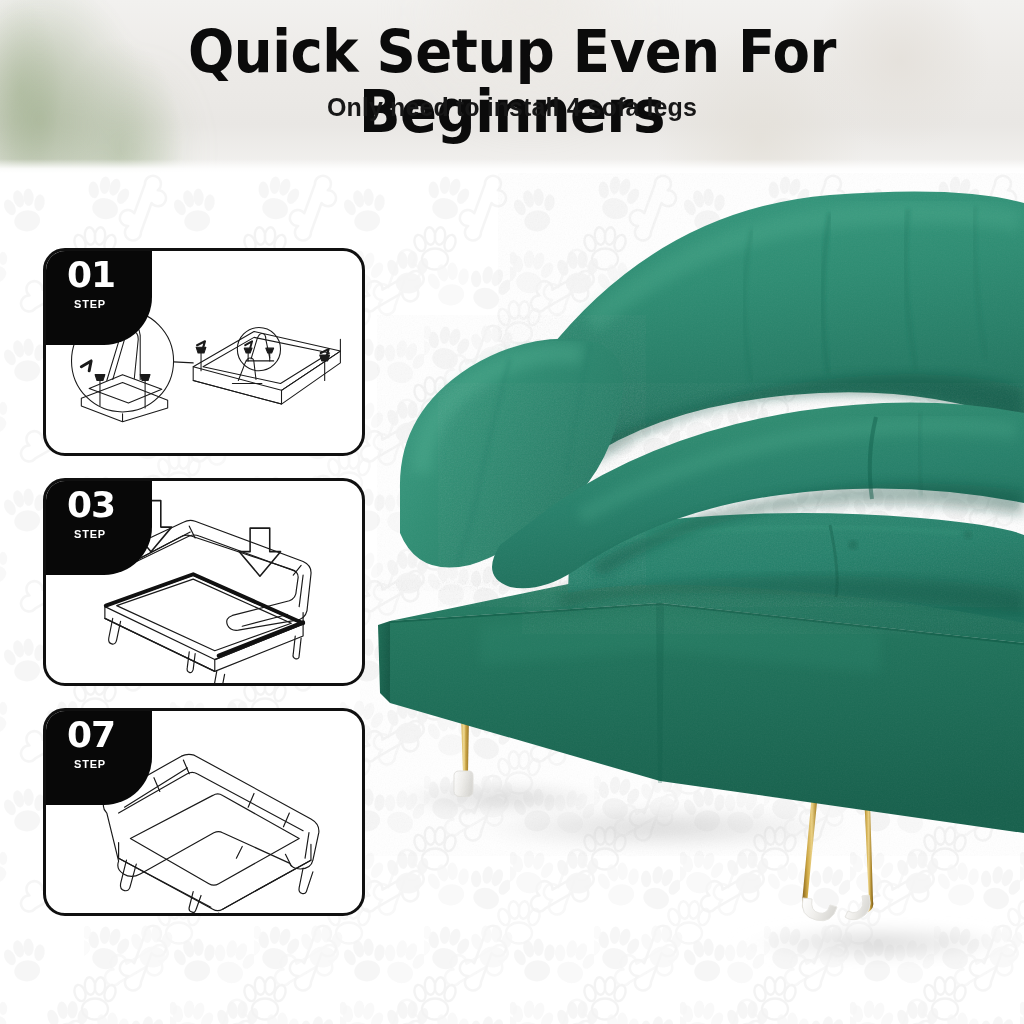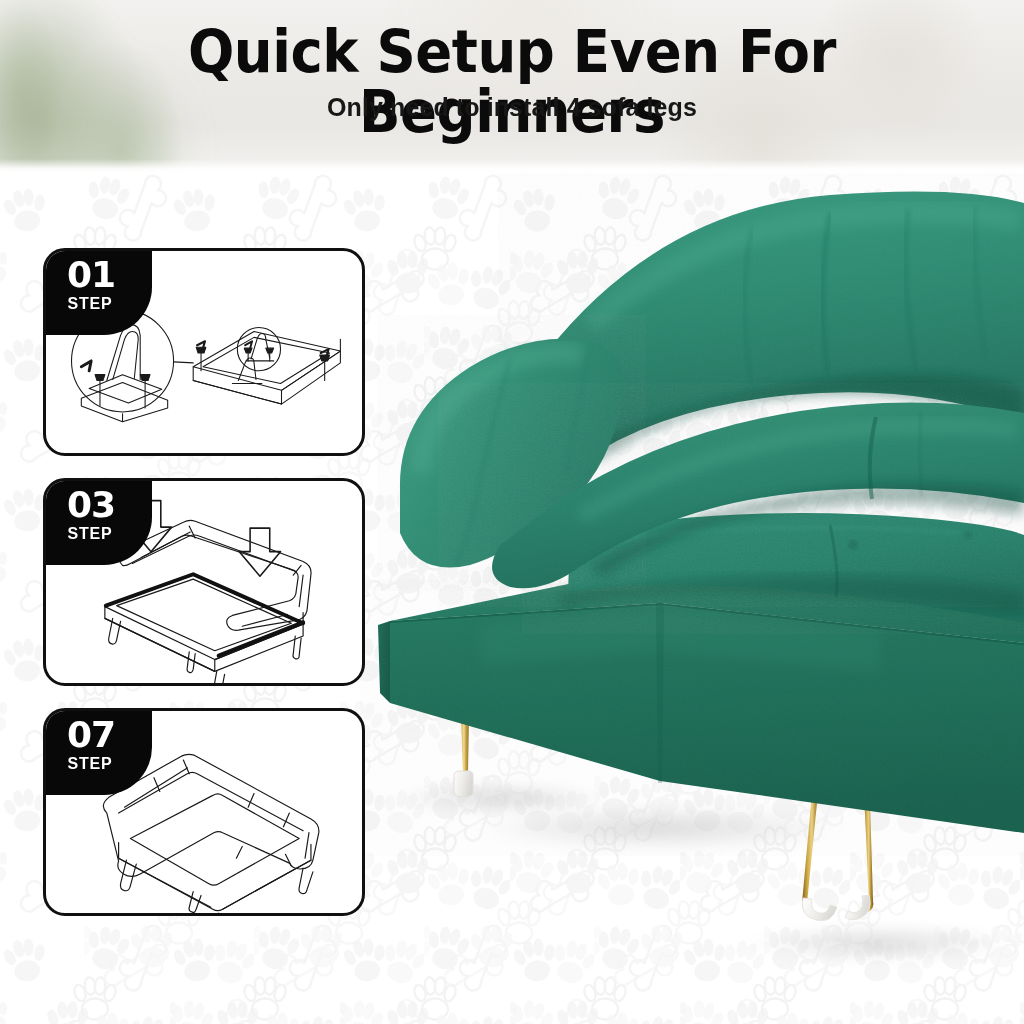--- a/index.html
+++ b/index.html
@@ -56,34 +56,34 @@
   .pawpattern{position:absolute;inset:0;opacity:.5;}
 
   
   .steps{position:absolute;left:43px;top:75px;width:322px;}
   .card{
     position:relative;width:322px;height:208px;margin-bottom:22px;
     background:#ffffff;border:3px solid #101010;border-radius:22px;
     box-sizing:border-box;overflow:hidden;
   }
   .badge{
-    position:absolute;left:-2px;top:-2px;width:108px;height:86px;
+    position:absolute;left:-2px;top:-2px;width:108px;height:96px;
     background:#080808;
     border-radius:22px 0 48px 0;
     color:#fff;z-index:3;
   }
   .badge-num{
     position:absolute;left:0;right:14px;top:7px;text-align:center;
     font-family:"DejaVu Sans","Liberation Sans",sans-serif;
     font-weight:bold;font-size:36px;line-height:38px;letter-spacing:-1px;
   }
   .badge-step{
     position:absolute;left:0;right:16px;top:47px;text-align:center;
     font-family:"Liberation Sans","DejaVu Sans",sans-serif;
-    font-weight:bold;font-size:16px;line-height:16px;letter-spacing:.8px;
+    font-weight:bold;font-size:11px;line-height:16px;letter-spacing:.8px;
   }
   .card-art{position:absolute;inset:0;z-index:1;}
 
   
   .sofa-stage{
     position:absolute;left:360px;top:0;width:664px;height:851px;overflow:hidden;
   }
 </style>
 </head>
 <body>

